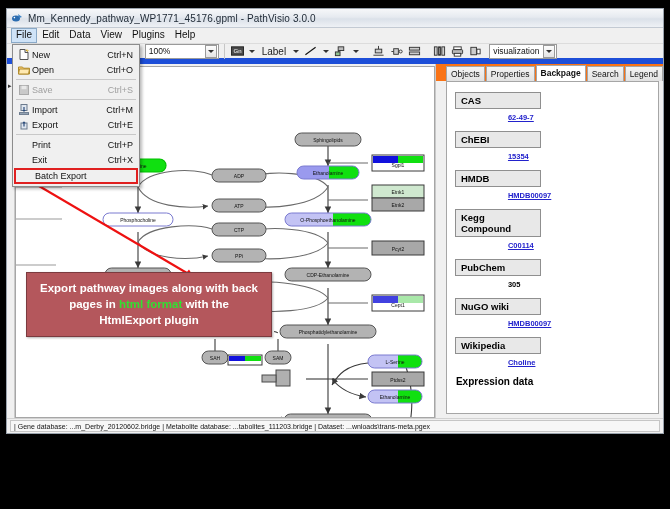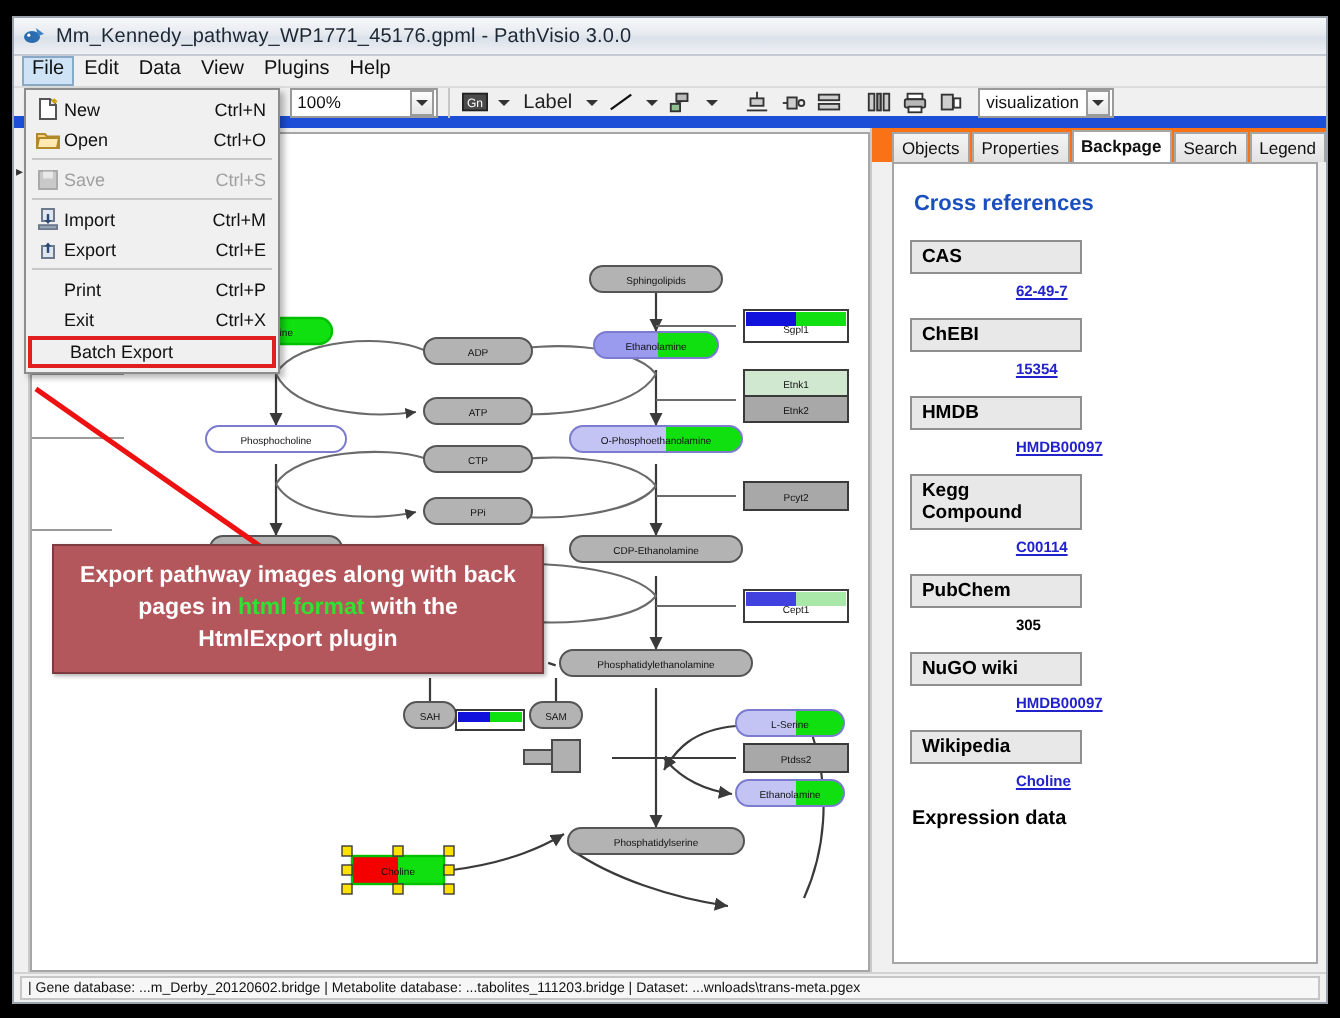--- a/index.html
+++ b/index.html
@@ -7,21 +7,21 @@
   body {
     width:670px; height:509px;
     background:#000;
     font-family:"Liberation Sans", sans-serif;
     overflow:hidden;
     position:relative;
   }
   
   #desktop { position:absolute; inset:0; background:#000; }
   #window {
-    position:absolute; left:6px; top:8px; width:658px; height:494px;
+    position:absolute; left:6px; top:8px; width:658px; height:426px;
     background:#f0f0f0;
     border:1px solid #9aa3ad;
     box-shadow:0 0 3px rgba(0,0,0,.6);
     display:flex; flex-direction:column;
   }
   #titlebar {
     height:19px; flex:0 0 19px;
     background:linear-gradient(to bottom,#f6f7f9 0%,#e6eaf0 45%,#dbe1e9 55%,#eef1f5 100%);
     border-bottom:1px solid #c3cad3;
     display:flex; align-items:center; gap:5px; padding:0 4px;
@@ -579,21 +579,20 @@
 
     <div id="right-pane">
       <div id="tabstrip">
         <span class="tab">Objects</span>
         <span class="tab">Properties</span>
         <span class="tab active">Backpage</span>
         <span class="tab">Search</span>
         <span class="tab">Legend</span>
       </div>
       <div id="backpage">
-        <div class="bp-title">Cross references</div>
 
         <div class="bp-section">
           <div class="bp-head">CAS</div>
           <div class="bp-val"><a class="bp-link">62-49-7</a></div>
         </div>
 
         <div class="bp-section">
           <div class="bp-head">ChEBI</div>
           <div class="bp-val"><a class="bp-link">15354</a></div>
         </div>

